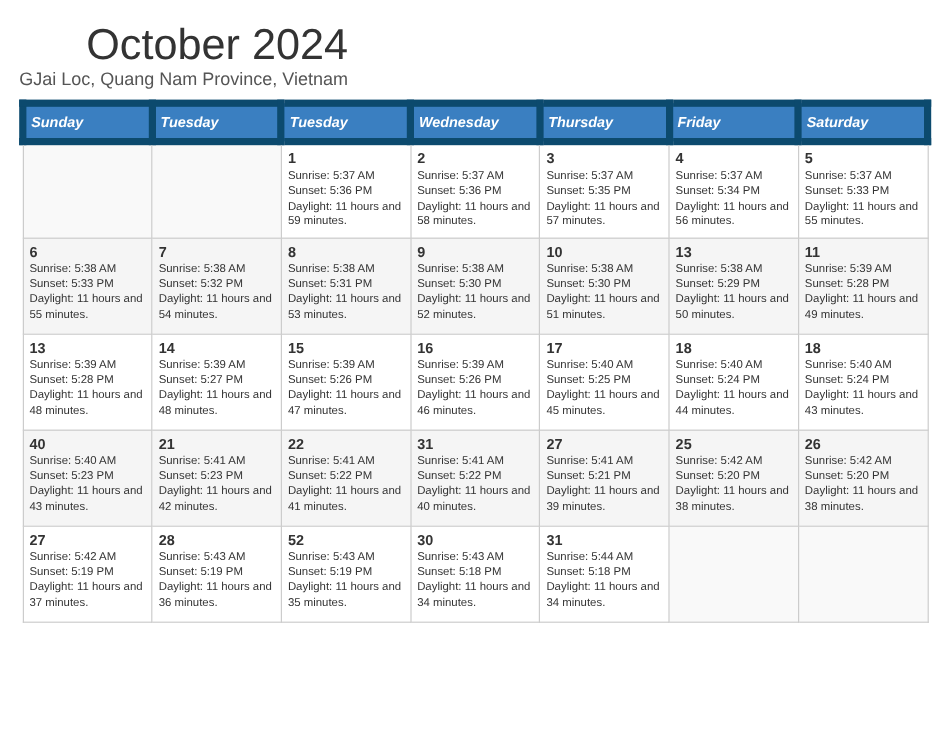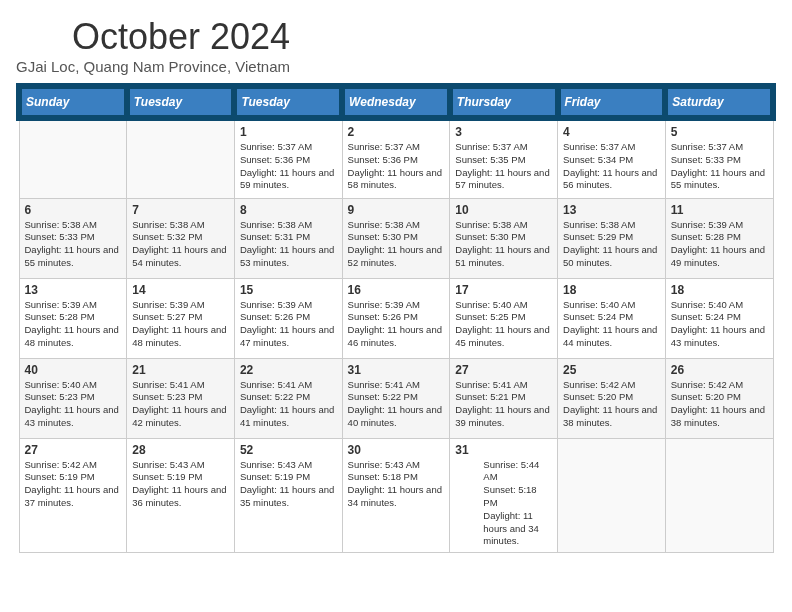--- a/index.html
+++ b/index.html
@@ -282,21 +282,21 @@
 Daylight: 11 hours and 35 minutes.</div>
         </td>
         <td>
           <span class="day-num">30</span>
           <div class="cell-text" style="white-space: pre-line;">Sunrise: 5:43 AM
 Sunset: 5:18 PM
 Daylight: 11 hours and 34 minutes.</div>
         </td>
         <td>
           <span class="day-num">31</span>
-          <div class="cell-text" style="white-space: pre-line; margin-left: 28px;">Sunrise: 5:44 AM
+          <div class="cell-text" style="white-space: pre-line;">Sunrise: 5:44 AM
 Sunset: 5:18 PM
 Daylight: 11 hours and 34 minutes.</div>
         </td>
         <td class="empty-cell"></td>
         <td class="empty-cell"></td>
       </tr>
     </tbody>
 </table>
 
 </body></html>

